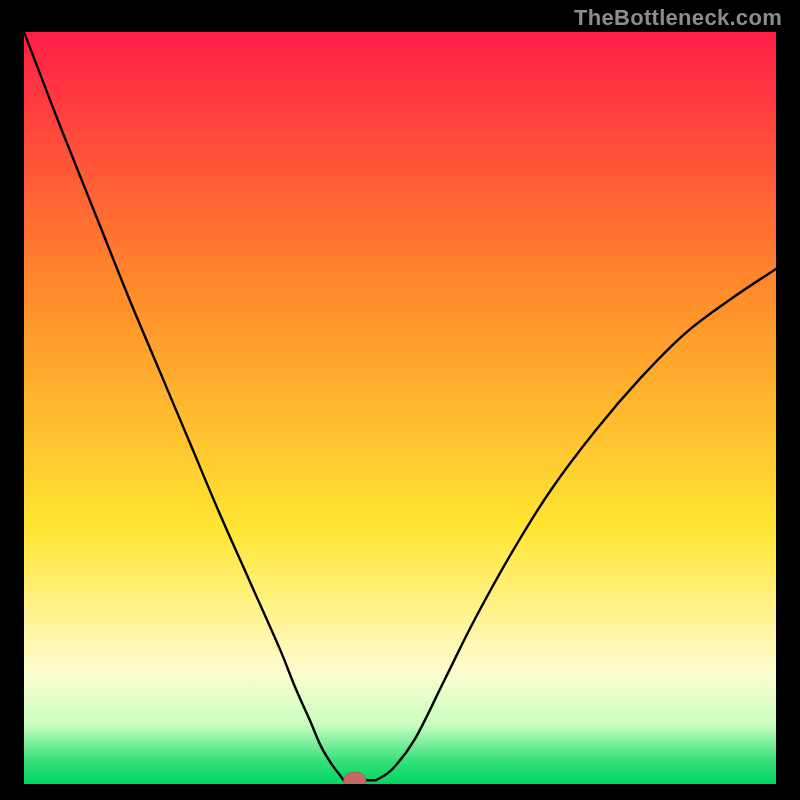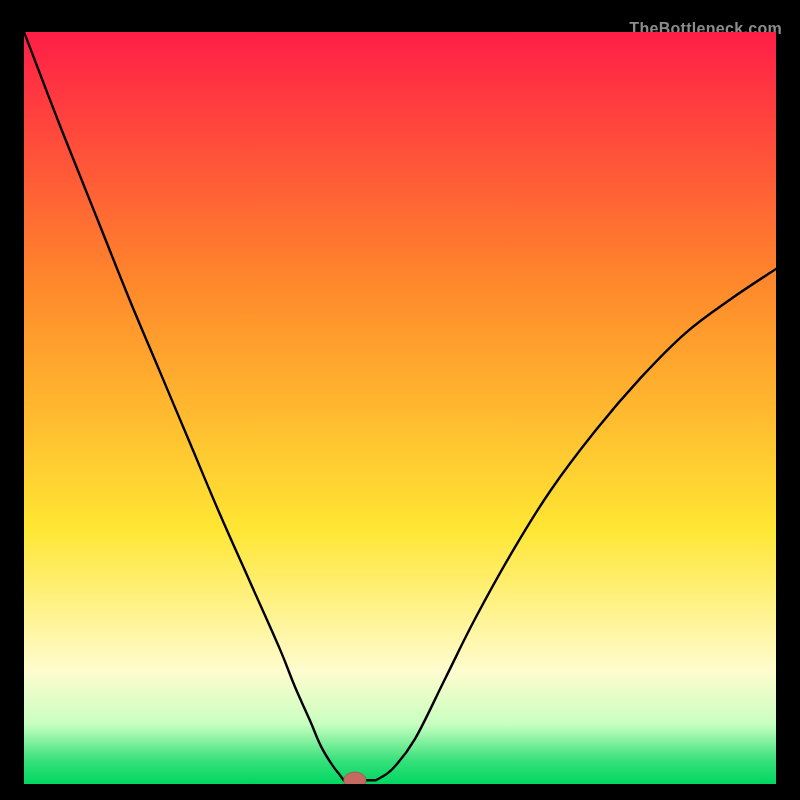--- a/index.html
+++ b/index.html
@@ -12,24 +12,24 @@
     overflow: hidden;
   }
   .outer {
     position: relative;
     width: 800px;
     height: 800px;
     background: #000;
   }
   .watermark {
     position: absolute;
-    top: 20px;
+    top: 5px;
     right: 18px;
     color: #8c8c8c;
-    font-size: 16px;
+    font-size: 22px;
     font-weight: 600;
     letter-spacing: 0.3px;
     user-select: none;
   }
   .plot {
     position: absolute;
     left: 24px;
     top: 32px;
     width: 752px;
     height: 752px;

